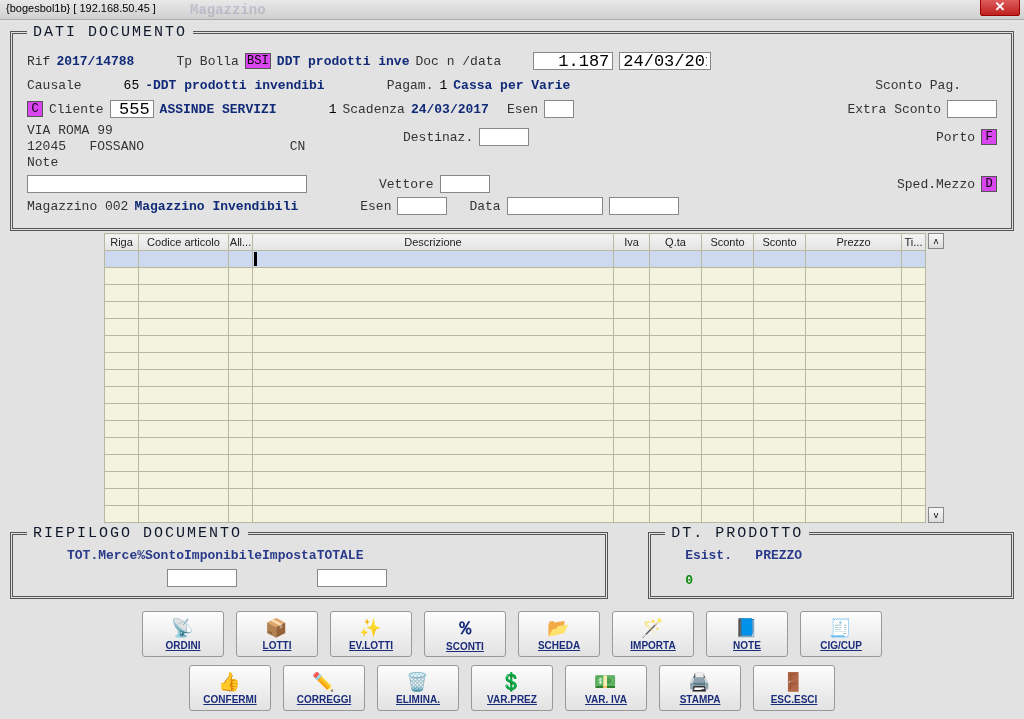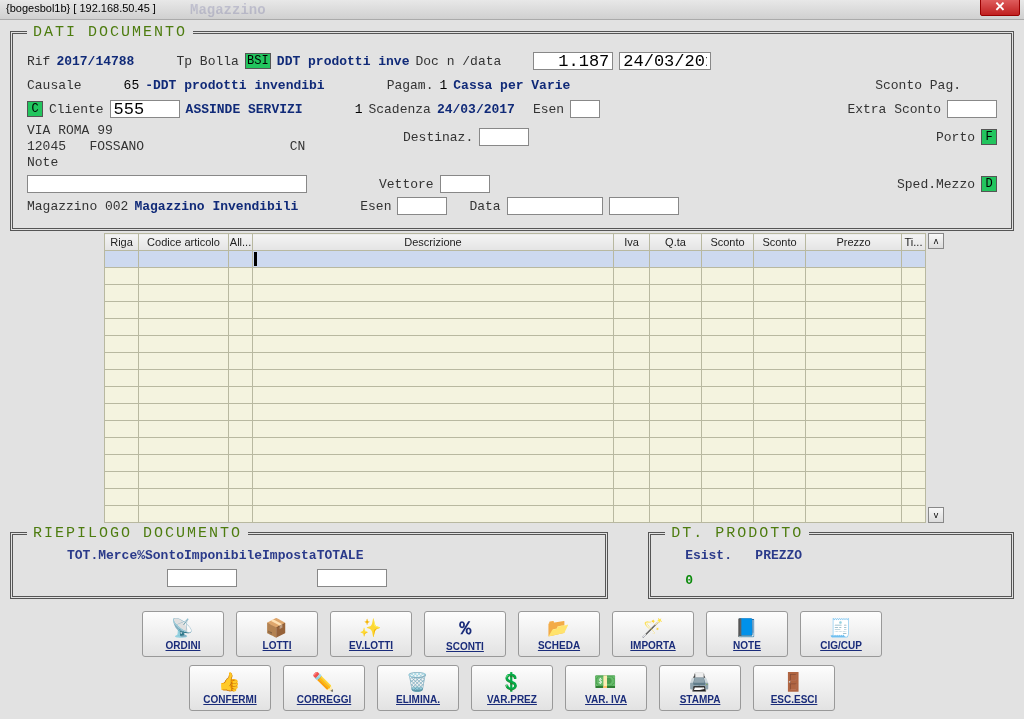--- a/index.html
+++ b/index.html
@@ -47,42 +47,42 @@
 
   fieldset.panel {
     border: 3px double #555;
     padding: 6px 14px 8px 14px;
     margin: 0 0 2px 0;
   }
   fieldset.panel > legend {
     font-family: "Courier New", monospace;
     font-size: 15px;
     letter-spacing: 2px;
-    color: #4d7c0f;
+    color: #0f172a;
     padding: 0 6px;
   }
 
   .row { display: flex; align-items: center; gap: 6px; margin: 4px 0; min-height: 20px; }
   .lbl { color: #333; white-space: nowrap; }
   .val-blue { color: #102a78; font-weight: bold; }
   .field {
     background: #fff;
     border: 1px solid #888;
     height: 18px;
     padding: 0 3px;
     font-family: inherit;
     font-size: 17px;
   }
   .field.sm { width: 50px; }
   .field.m  { width: 80px; }
   .field.xl { width: 280px; }
   .tiny-box {
     display: inline-block;
     border: 1px solid #555;
-    background: #22c55e;
+    background: #d946ef;
     width: 26px; height: 16px;
     text-align: center;
     font-size: 12px;
     line-height: 14px;
   }
   .gap { flex: 1; }
 
   .address { color: #333; line-height: 16px; }
 
   
@@ -203,21 +203,21 @@
       <span>1</span>
       <span class="val-blue">Cassa per Varie</span>
       <span class="gap"></span>
       <span class="lbl">Sconto Pag.</span>
       <span style="width:30px"></span>
     </div>
 
     <div class="row">
       <span class="tiny-box" style="width:16px">C</span>
       <span class="lbl">Cliente</span>
-      <input class="field sm" style="width: 70px; text-align: left;" value="555">
+      <input class="field sm" style="width: 44px; text-align: right;" value="555">
       <span class="val-blue">ASSINDE SERVIZI</span>
       <span style="width:40px"></span>
       <span>1</span>
       <span class="lbl">Scadenza</span>
       <span class="val-blue">24/03/2017</span>
       <span style="width:6px"></span>
       <span class="lbl">Esen</span>
       <input class="field" style="width: 30px;">
       <span class="gap"></span>
       <span class="lbl">Extra Sconto</span>

